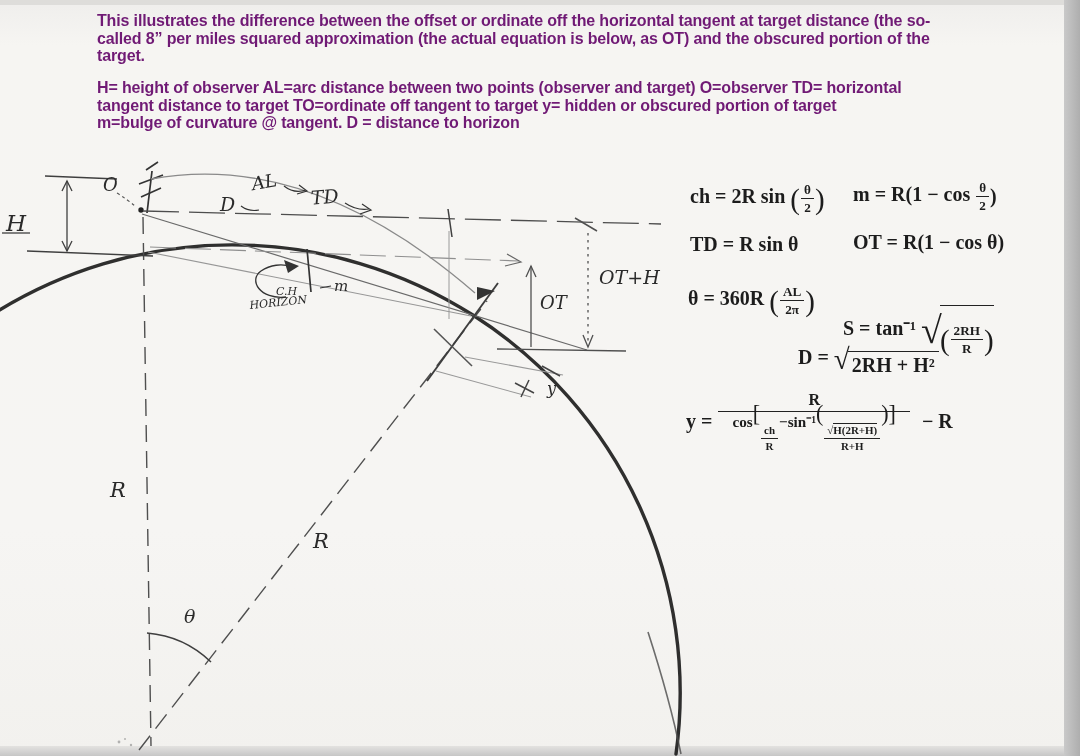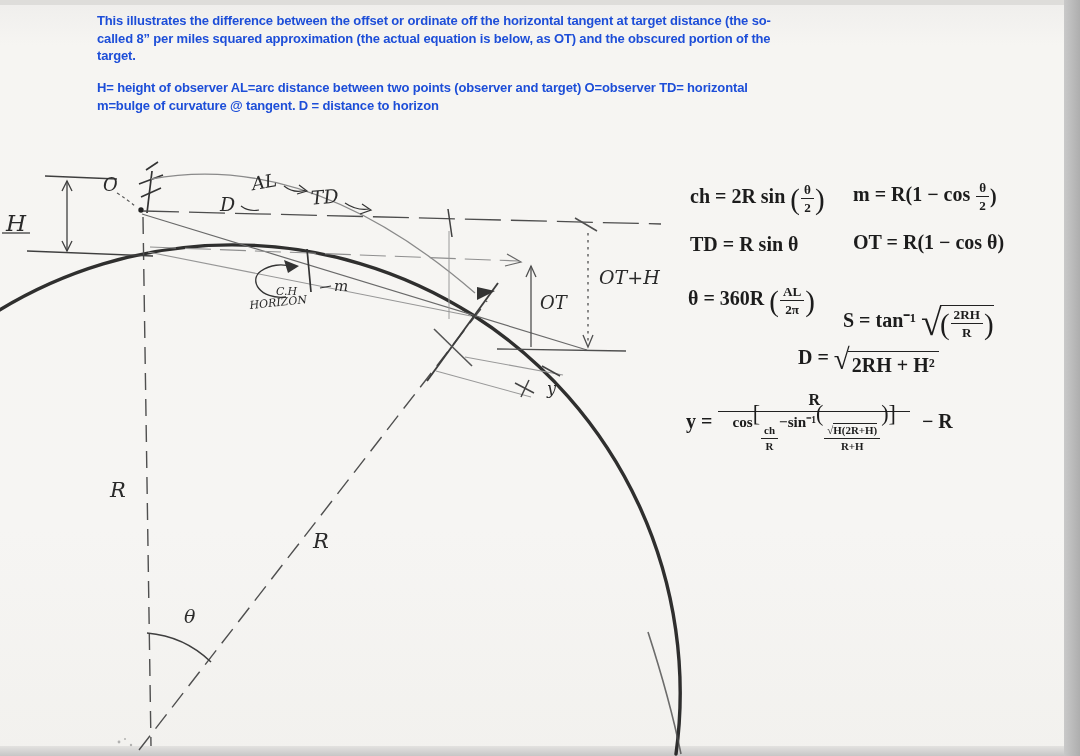--- a/index.html
+++ b/index.html
@@ -7,55 +7,56 @@
     width:1080px;height:756px;position:relative;overflow:hidden;
     background:linear-gradient(180deg,#efeeec 0%,#f6f5f2 6%,#f6f5f3 70%,#f2f1ee 100%);
     font-family:"Liberation Sans",sans-serif;color:#141414;
   }
   .edge-right{position:absolute;right:0;top:0;width:16px;height:756px;
     background:linear-gradient(90deg,#c9c9c9,#aeaeae);}
   .edge-bottom{position:absolute;left:0;bottom:0;width:1064px;height:10px;
     background:linear-gradient(180deg,#e3e2e0,#c6c6c6);}
   .edge-top{position:absolute;left:0;top:0;width:1064px;height:5px;background:#d9d8d6;opacity:.8;}
 
-  .para{position:absolute;left:97px;font-weight:700;font-size:13px;line-height:17.5px;
-    letter-spacing:-0.15px;color:#1d4ed8;white-space:nowrap;}
+  .para{position:absolute;left:97px;font-weight:700;font-size:16px;line-height:17.5px;
+    letter-spacing:-0.15px;color:#701a75;white-space:nowrap;}
   #para1{top:12px;}
   #para2{top:79px;}
 
   .eq{position:absolute;font-family:"Liberation Serif",serif;font-weight:700;
     font-size:20px;color:#1c1c1c;white-space:nowrap;}
   .frac{display:inline-flex;flex-direction:column;align-items:center;vertical-align:middle;
     line-height:1;font-size:0.66em;margin:0 1px;}
   .frac .num{border-bottom:1.6px solid #222;padding:0 3px 2px;}
   .frac .den{padding-top:2px;}
   .bigp{font-size:1.45em;font-weight:400;vertical-align:middle;line-height:0;}
   .sqrt{font-size:1.9em;font-weight:400;vertical-align:middle;line-height:0;margin-right:-2px;}
   .sqrt.small{font-size:1.45em;}
-  .rad{border-top:1.8px solid #222;padding-top:2px;display:inline-flex;align-items:center;vertical-align:middle;}
+  .rad{border-top:1.8px solid #222;padding-top:18px;display:inline-flex;align-items:center;vertical-align:middle;}
   .den-row{display:inline-flex;align-items:flex-start;font-size:0.76em;}
   .den-row .frac{font-size:0.72em;margin-top:11px;}
   .tail{vertical-align:middle;}
 
   svg text{font-family:"DejaVu Serif",serif;font-style:italic;fill:#2a2a2a;}
 </style>
 </head>
 <body>
 
 <div class="edge-top"></div>
 <div class="edge-right"></div>
 <div class="edge-bottom"></div>
 
 <div id="para1" class="para">
   <div>This illustrates the difference between the offset or ordinate off the horizontal tangent at target distance (the so-</div>
   <div>called 8” per miles squared approximation (the actual equation is below, as OT) and the obscured portion of the</div>
   <div>target.</div>
 </div>
 <div id="para2" class="para">
   <div>H= height of observer    AL=arc distance between two points (observer and target)  O=observer  TD= horizontal</div>
+  <div>tangent distance to target   TO=ordinate off tangent to target   y= hidden or obscured portion of target</div>
   <div>m=bulge of curvature @ tangent. D = distance to horizon</div>
 </div>
 
 <div class="eq" style="left:690px;top:183px;">
   <span>ch = 2R sin </span><span class="bigp">(</span><span class="frac">
       <span class="num">θ</span>
       <span class="den">2</span>
     </span><span class="bigp">)</span>
 </div>
 <div class="eq" style="left:853px;top:181px;">

